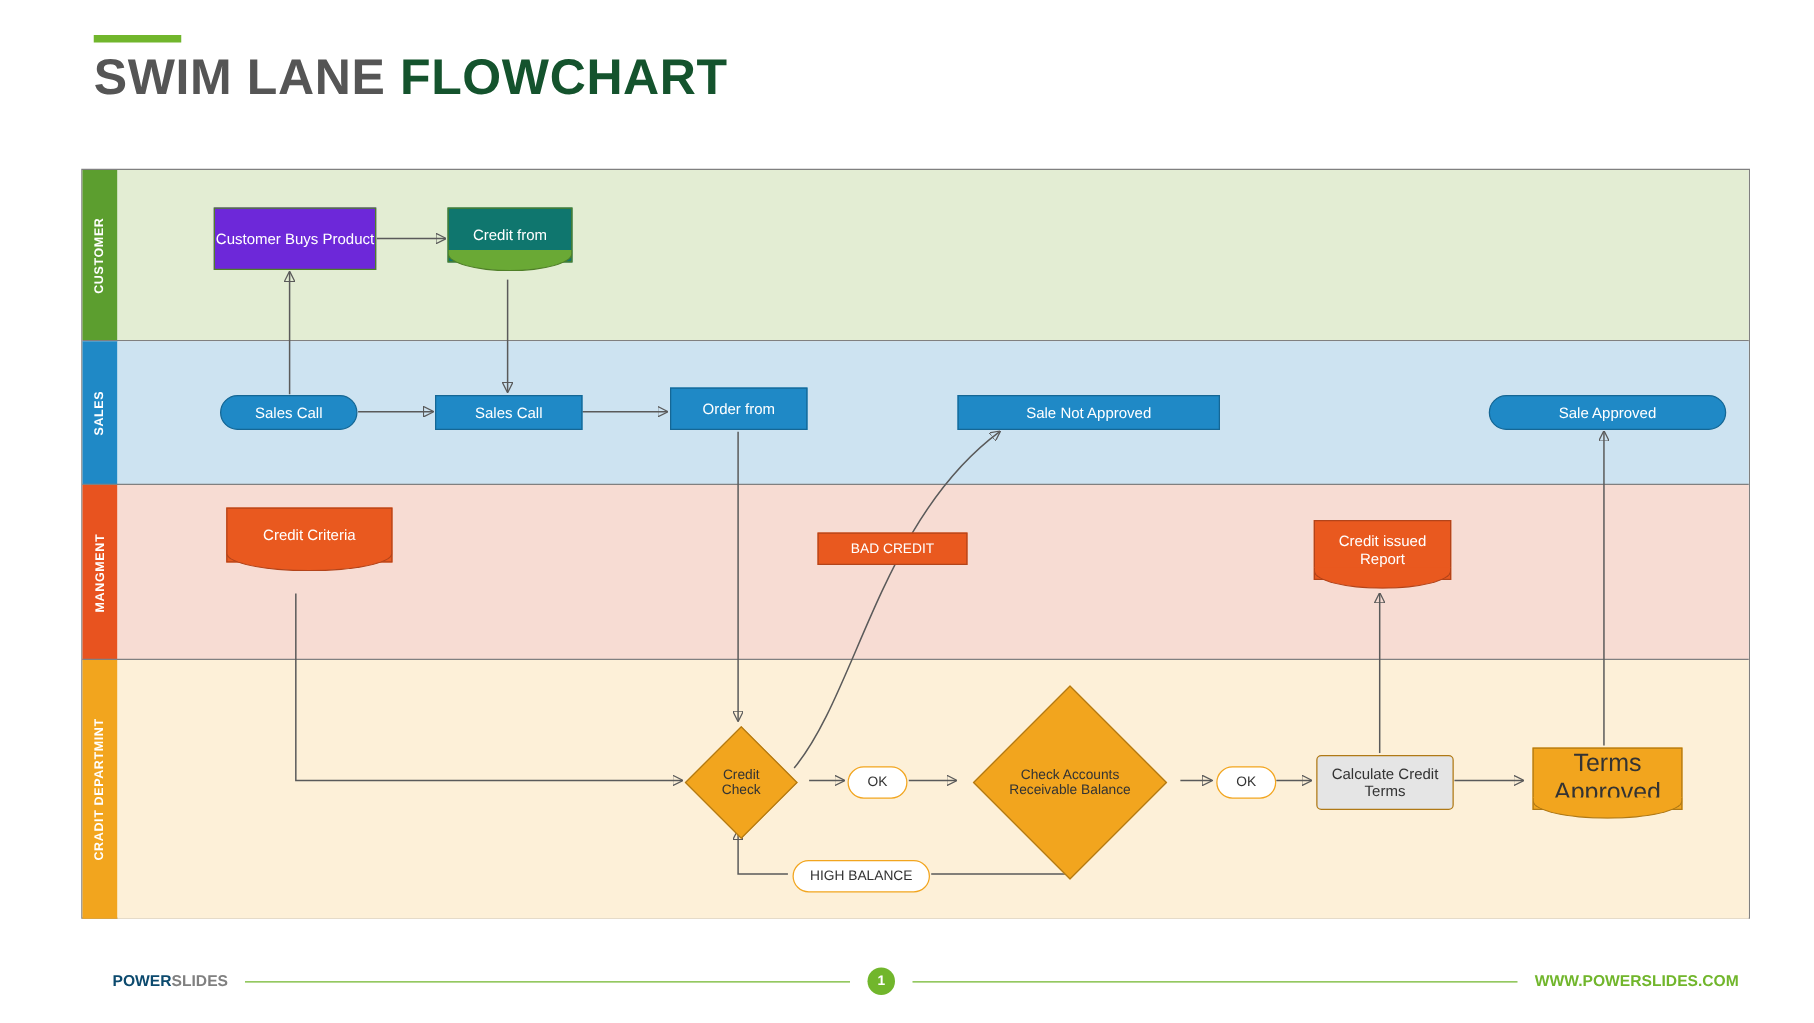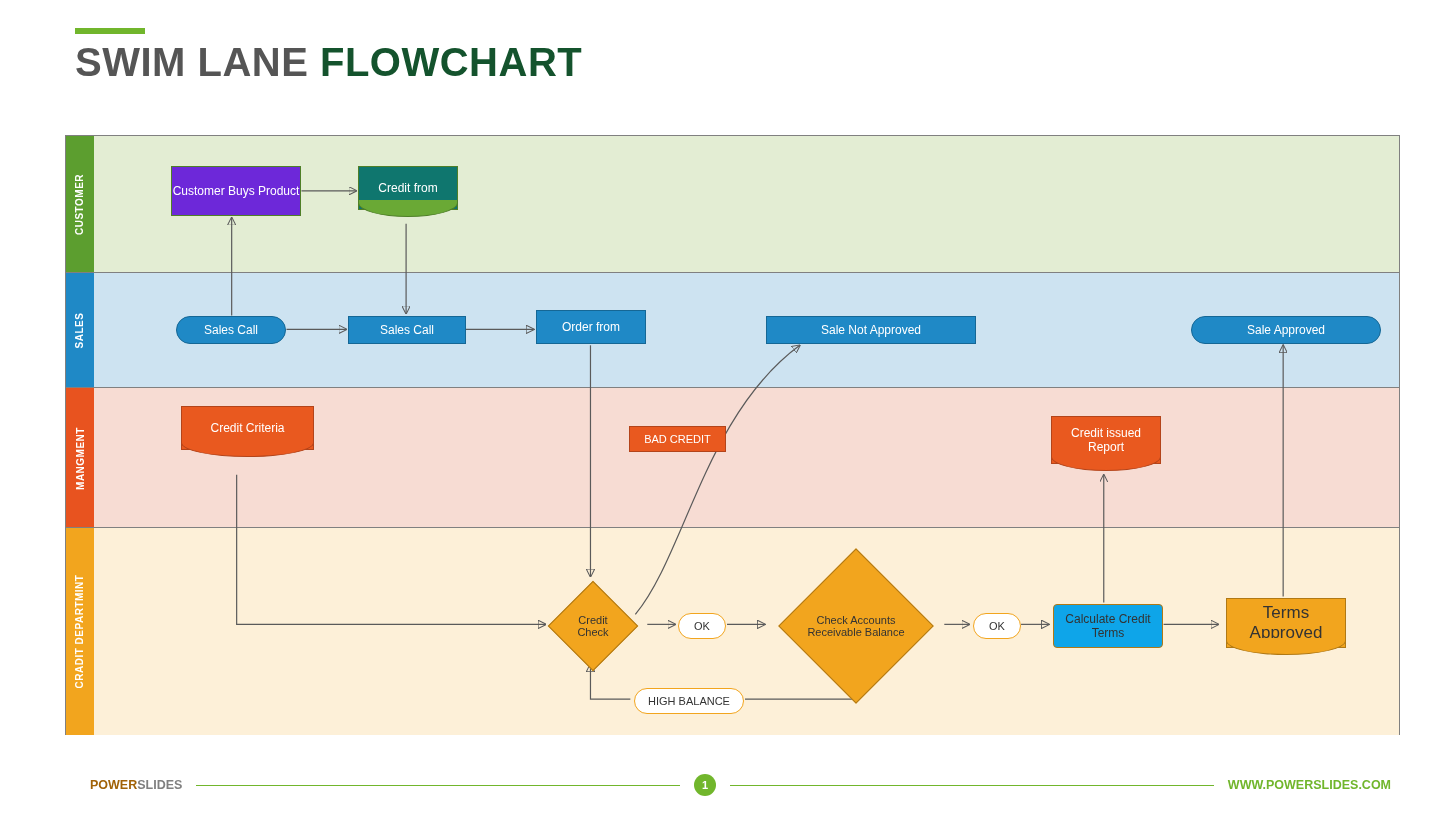--- a/index.html
+++ b/index.html
@@ -31,38 +31,38 @@
 
   
   .shape{position:absolute;display:flex;align-items:center;justify-content:center;text-align:center;font-size:12px;color:#fff;box-sizing:border-box;}
   .rect-green{background:#6d28d9;border:1px solid #4f7f28;}
   .doc-green{background:#0f766e;border:1px solid #4f7f28;}
   .doc-orange{background:#e9591f;border:1px solid #b3441a;}
   .doc-yellow{background:#f2a51e;border:1px solid #b07915;color:#333;}
   .pill-blue{background:#1f89c6;border:1px solid #156795;border-radius:14px;height:28px;}
   .rect-blue{background:#1f89c6;border:1px solid #156795;}
   .rect-orange{background:#e9591f;border:1px solid #b3441a;font-size:11px;}
-  .rect-yellow{background:#0ea5e9;border:1px solid #b07915;color:#333;border-radius:4px;}
+  .rect-yellow{background:#e5e5e5;border:1px solid #b07915;color:#333;border-radius:4px;}
   .pill-outline{background:#fff;border:1.5px solid #f2a51e;border-radius:14px;color:#333;height:26px;font-size:11px;}
 
   .diamond{background:#f2a51e;border:1px solid #b07915;color:#333;transform:rotate(45deg);}
   .diamond .dtxt{transform:rotate(-45deg);width:140%;font-size:11px;}
 
   
   .doc::after{content:"";position:absolute;left:-1px;right:-1px;bottom:-8px;height:16px;border-radius:0 0 60% 60%/0 0 100% 100%;}
   .doc-green.doc::after{background:#6aa935;border:1px solid #4f7f28;border-top:none;}
   .doc-orange.doc::after{background:#e9591f;border:1px solid #b3441a;border-top:none;}
   .doc-yellow.doc::after{background:#f2a51e;border:1px solid #b07915;border-top:none;}
 
   svg.conn{position:absolute;left:0;top:0;width:100%;height:100%;pointer-events:none;}
   svg.conn path,svg.conn line{stroke:#5a5a5a;stroke-width:1.2;fill:none;}
 
   .footer{position:absolute;left:75px;right:60px;bottom:22px;display:flex;align-items:center;font-size:12.5px;font-weight:700;}
   .footer .brand{color:#808080;}
-  .footer .brand b{color:#a16207;padding-left:15px;}
+  .footer .brand b{color:#0c4a6e;padding-left:15px;}
   .footer .rule{flex:1;height:1px;background:#71b62c;margin:0 14px;}
   .footer .pg{width:22px;height:22px;border-radius:50%;background:#71b62c;color:#fff;display:flex;align-items:center;justify-content:center;font-size:11px;}
   .footer .url{color:#71b62c;}
 </style>
 </head>
 <body>
 
 <div class="slide">
 
   <div class="accent-bar"></div>
@@ -157,21 +157,21 @@
     <div class="shape rect-blue" style="left:700px;top:180px;width:210px;height:28px">
         <span>Sale Not Approved</span>
       </div>
     <div class="shape pill-blue" style="left:1125px;top:180px;width:190px">
         <span>Sale Approved</span>
       </div>
 
     <div class="shape doc doc-orange" style="left:115px;top:270px;width:133px;height:44px">
         <span>Credit Criteria</span>
       </div>
-    <div class="shape rect-orange" style="left:563px;top:290px;width:97px;height:26px">
+    <div class="shape rect-orange" style="left:588px;top:290px;width:120px;height:26px">
         <span>BAD CREDIT</span>
       </div>
     <div class="shape doc doc-orange" style="left:985px;top:280px;width:110px;height:48px">
         <span>Credit issued Report</span>
       </div>
 
     <div class="shape diamond" style="left:495px;top:458px;width:64px;height:64px">
         <span class="dtxt">Credit Check</span>
       </div>
     <div class="shape pill-outline" style="left:612px;top:477px;width:48px">
@@ -179,21 +179,21 @@
       </div>
     <div class="shape diamond" style="left:735px;top:435px;width:110px;height:110px">
         <span class="dtxt">Check Accounts Receivable Balance</span>
       </div>
     <div class="shape pill-outline" style="left:907px;top:477px;width:48px">
         <span>OK</span>
       </div>
     <div class="shape rect-yellow" style="left:987px;top:468px;width:110px;height:44px">
         <span>Calculate Credit Terms</span>
       </div>
-    <div class="shape doc doc-yellow" style="left:1160px;top:462px;width:120px;height:50px;font-size:17px">
+    <div class="shape doc doc-yellow" style="left:1160px;top:462px;width:120px;height:50px;font-size:20px">
         <span>Terms Approved</span>
       </div>
     <div class="shape pill-outline" style="left:568px;top:552px;width:110px">
         <span>HIGH BALANCE</span>
       </div>
 
   </div>
 
   <div class="footer">
     <span class="brand"><b>POWER</b><span>SLIDES</span></span>

